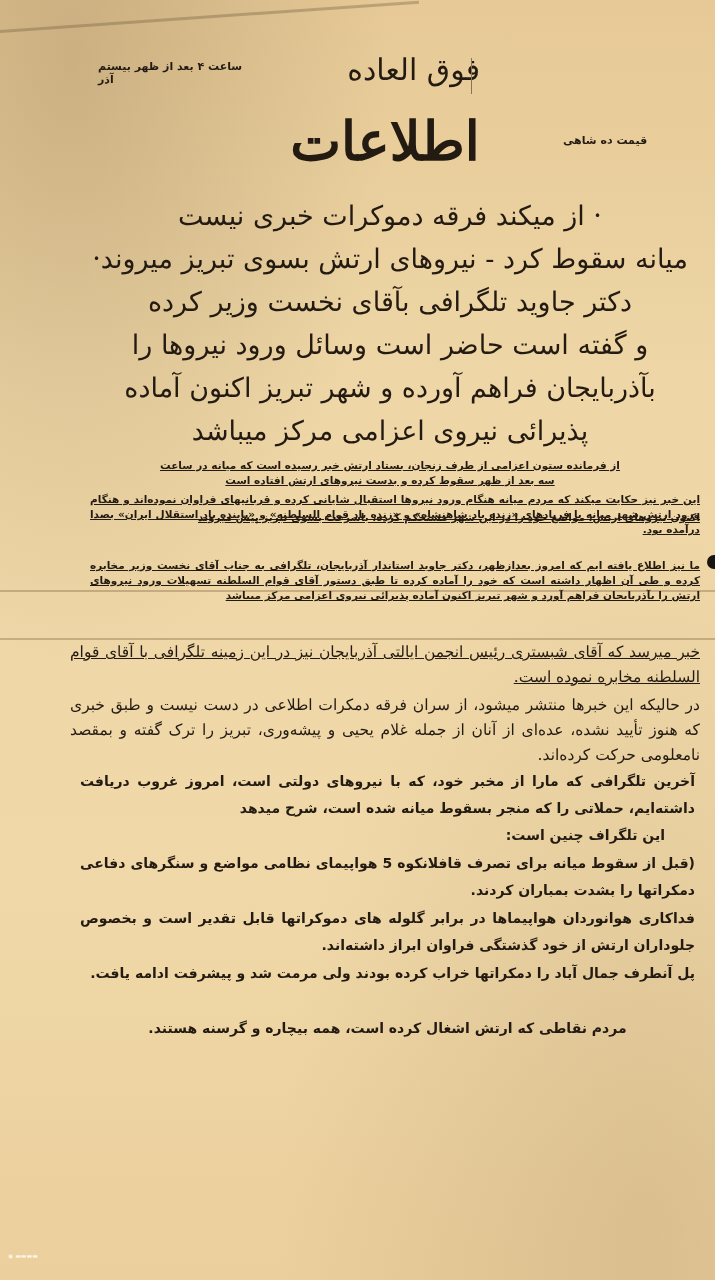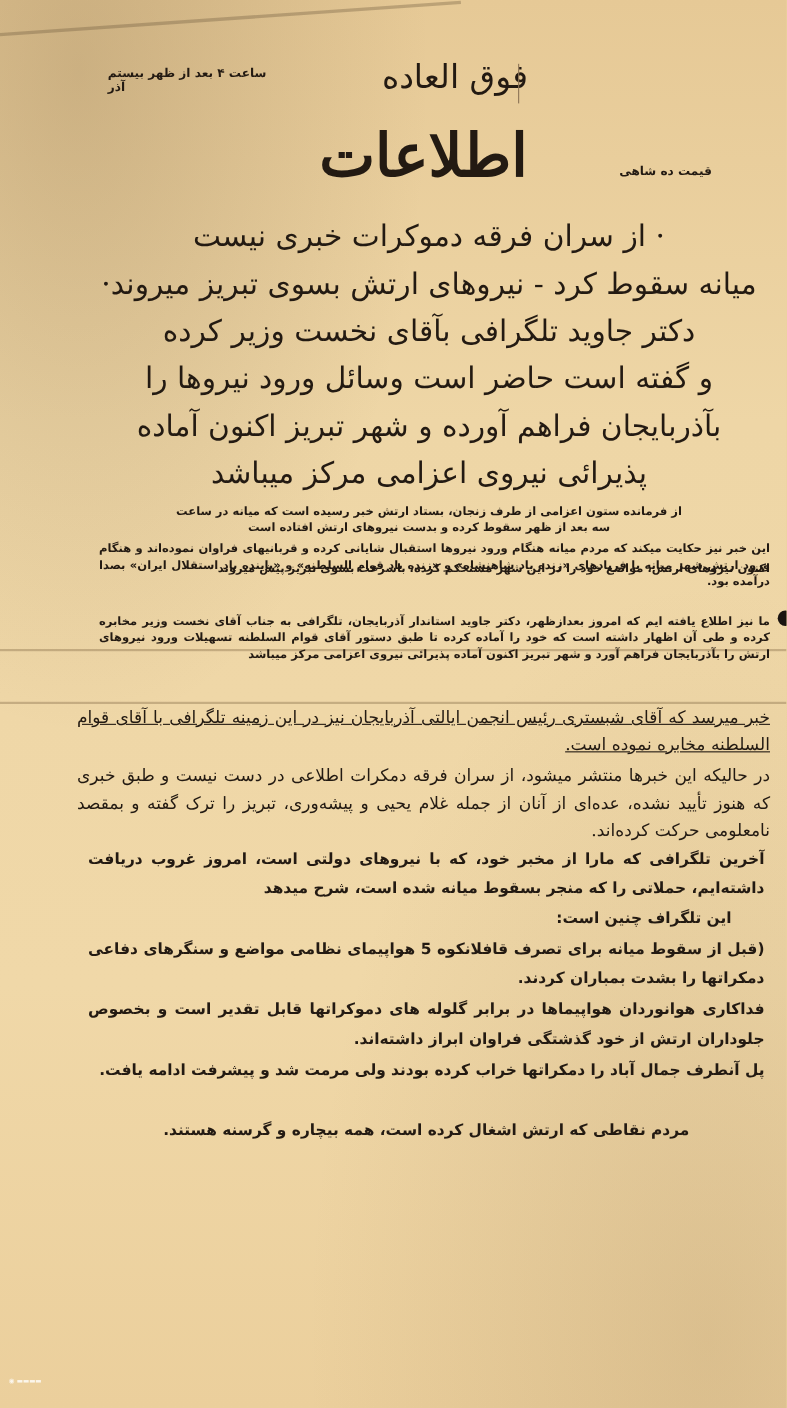--- a/index.html
+++ b/index.html
@@ -14,43 +14,43 @@
     color:#231a12;
   }
   .fold-h { position:absolute; left:0; width:715px; height:2px; background:rgba(120,95,60,0.35); }
   .fold-top { position:absolute; left:0; top:30px; width:420px; height:3px; background:rgba(110,90,60,0.35); transform:rotate(-4deg); transform-origin:left; }
   .punch { position:absolute; right:-6px; width:14px; height:14px; border-radius:50%; background:#1a1410; }
   .rtl { direction:rtl; unicode-bidi:plaintext; }
 
   .dateline { position:absolute; left:98px; top:60px; width:150px; font-size:11px; font-weight:bold; text-align:left; }
   .extra { position:absolute; left:300px; top:52px; width:180px; text-align:right; font-family:"DejaVu Serif", serif; font-size:30px; font-weight:normal; letter-spacing:1px; }
   .extra::before { content:""; position:absolute; right:8px; top:6px; width:1px; height:36px; background:#8b7355; }
-  .price { position:absolute; left:555px; top:134px; width:100px; font-size:11px; font-weight:bold; text-align:center;margin-top:15px; }
+  .price { position:absolute; left:555px; top:134px; width:100px; font-size:11px; font-weight:bold; text-align:center; }
   .masthead { position:absolute; left:260px; top:112px; width:250px; text-align:center; font-family:"DejaVu Serif", serif; font-size:54px; font-weight:bold; line-height:1.1; }
 
   .headline { position:absolute; left:70px; width:640px; text-align:center; font-family:"DejaVu Serif", serif; font-size:27px; line-height:1.2; white-space:nowrap; }
-  .sub { position:absolute; left:90px; width:610px; font-size:10.5px; font-weight:bold; line-height:1.45; text-align:justify; }
+  .sub { position:absolute; left:90px; width:610px; font-size:10.5px; font-weight:bold; line-height:1.45; text-align:justify;text-decoration:underline; }
   .body1 { position:absolute; left:70px; width:630px; font-family:"DejaVu Serif", serif; font-size:15.5px; line-height:1.6; text-align:justify; }
   .body2 { position:absolute; left:80px; width:615px; font-size:14px; font-weight:bold; line-height:1.95; text-align:justify; }
   .watermark { position:absolute; left:8px; top:1252px; font-size:6px; color:rgba(255,255,255,0.8); }
 </style>
 </head>
 <body>
 
 <div class="fold-top"></div>
 <div class="fold-h" style="top:590px;"></div>
 <div class="fold-h" style="top:638px;"></div>
 <div class="punch" style="top:555px;"></div>
 
 <div class="dateline rtl">ساعت ۴ بعد از ظهر بیستم آذر</div>
 <div class="extra rtl">فوق العاده</div>
 <div class="price rtl">قیمت ده شاهی</div>
 <div class="masthead rtl">اطلاعات</div>
 
-<div class="headline rtl" style="top:200px;">· از سران فرقه دموکرات خبری نیست</div>
+<div class="headline rtl" style="top:200px;">· از میکند فرقه دموکرات خبری نیست</div>
 <div class="headline rtl" style="top:243px;">میانه سقوط کرد - نیروهای ارتش بسوی تبریز میروند·</div>
 <div class="headline rtl" style="top:286px;">دکتر جاوید تلگرافی بآقای نخست وزیر کرده</div>
 <div class="headline rtl" style="top:329px;">و گفته است حاضر است وسائل ورود نیروها را</div>
 <div class="headline rtl" style="top:372px;">بآذربایجان فراهم آورده و شهر تبریز اکنون آماده</div>
 <div class="headline rtl" style="top:415px;">پذیرائی نیروی اعزامی مرکز میباشد</div>
 
 <div class="sub rtl" style="top:458px; text-align:center; left:150px; width:480px;">از فرمانده ستون اعزامی از طرف زنجان، بستاد ارتش خبر رسیده است که میانه در ساعت سه بعد از ظهر سقوط کرده و بدست نیروهای ارتش افتاده است</div>
 
 <div class="sub rtl" style="top:492px;">این خبر نیز حکایت میکند که مردم میانه هنگام ورود نیروها استقبال شایانی کرده و قربانیهای فراوان نموده‌اند و هنگام ورود ارتش شهر میانه با فریادهای «زنده باد شاهنشاه» و «زنده باد قوام السلطنه» و «پاینده باد استقلال ایران» بصدا درآمده بود.</div>
 <div class="sub rtl" style="top:510px; padding-right:0;">اکنون نیروهای ارتش، مواضع خود را در این شهر مستحکم کرده، باسرعت بسوی تبریز پیش میروند</div>

